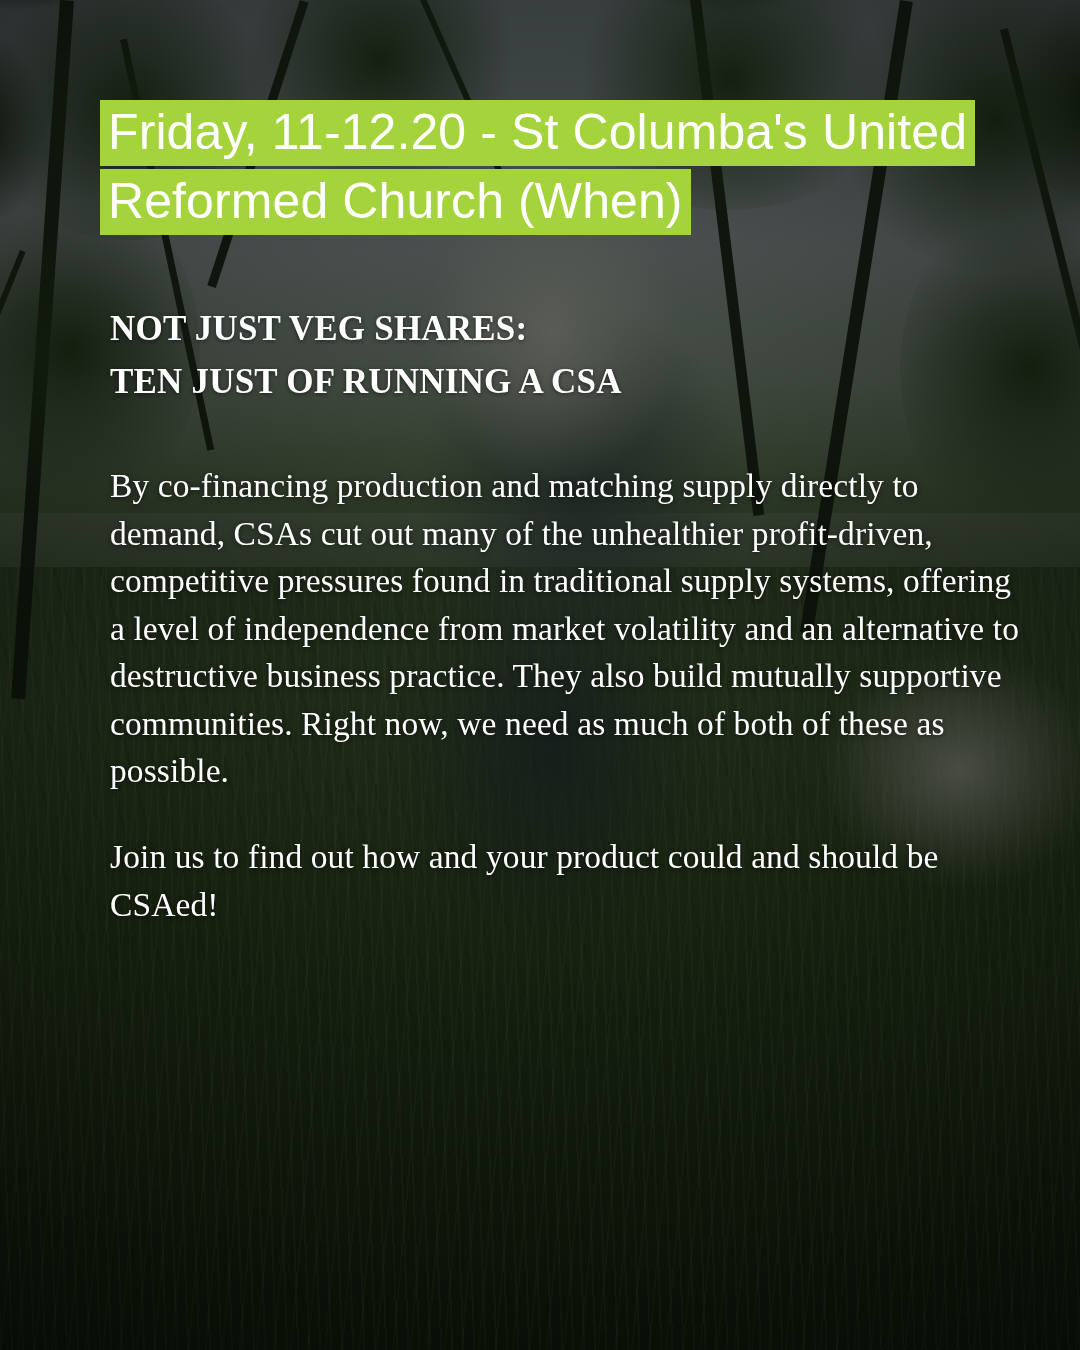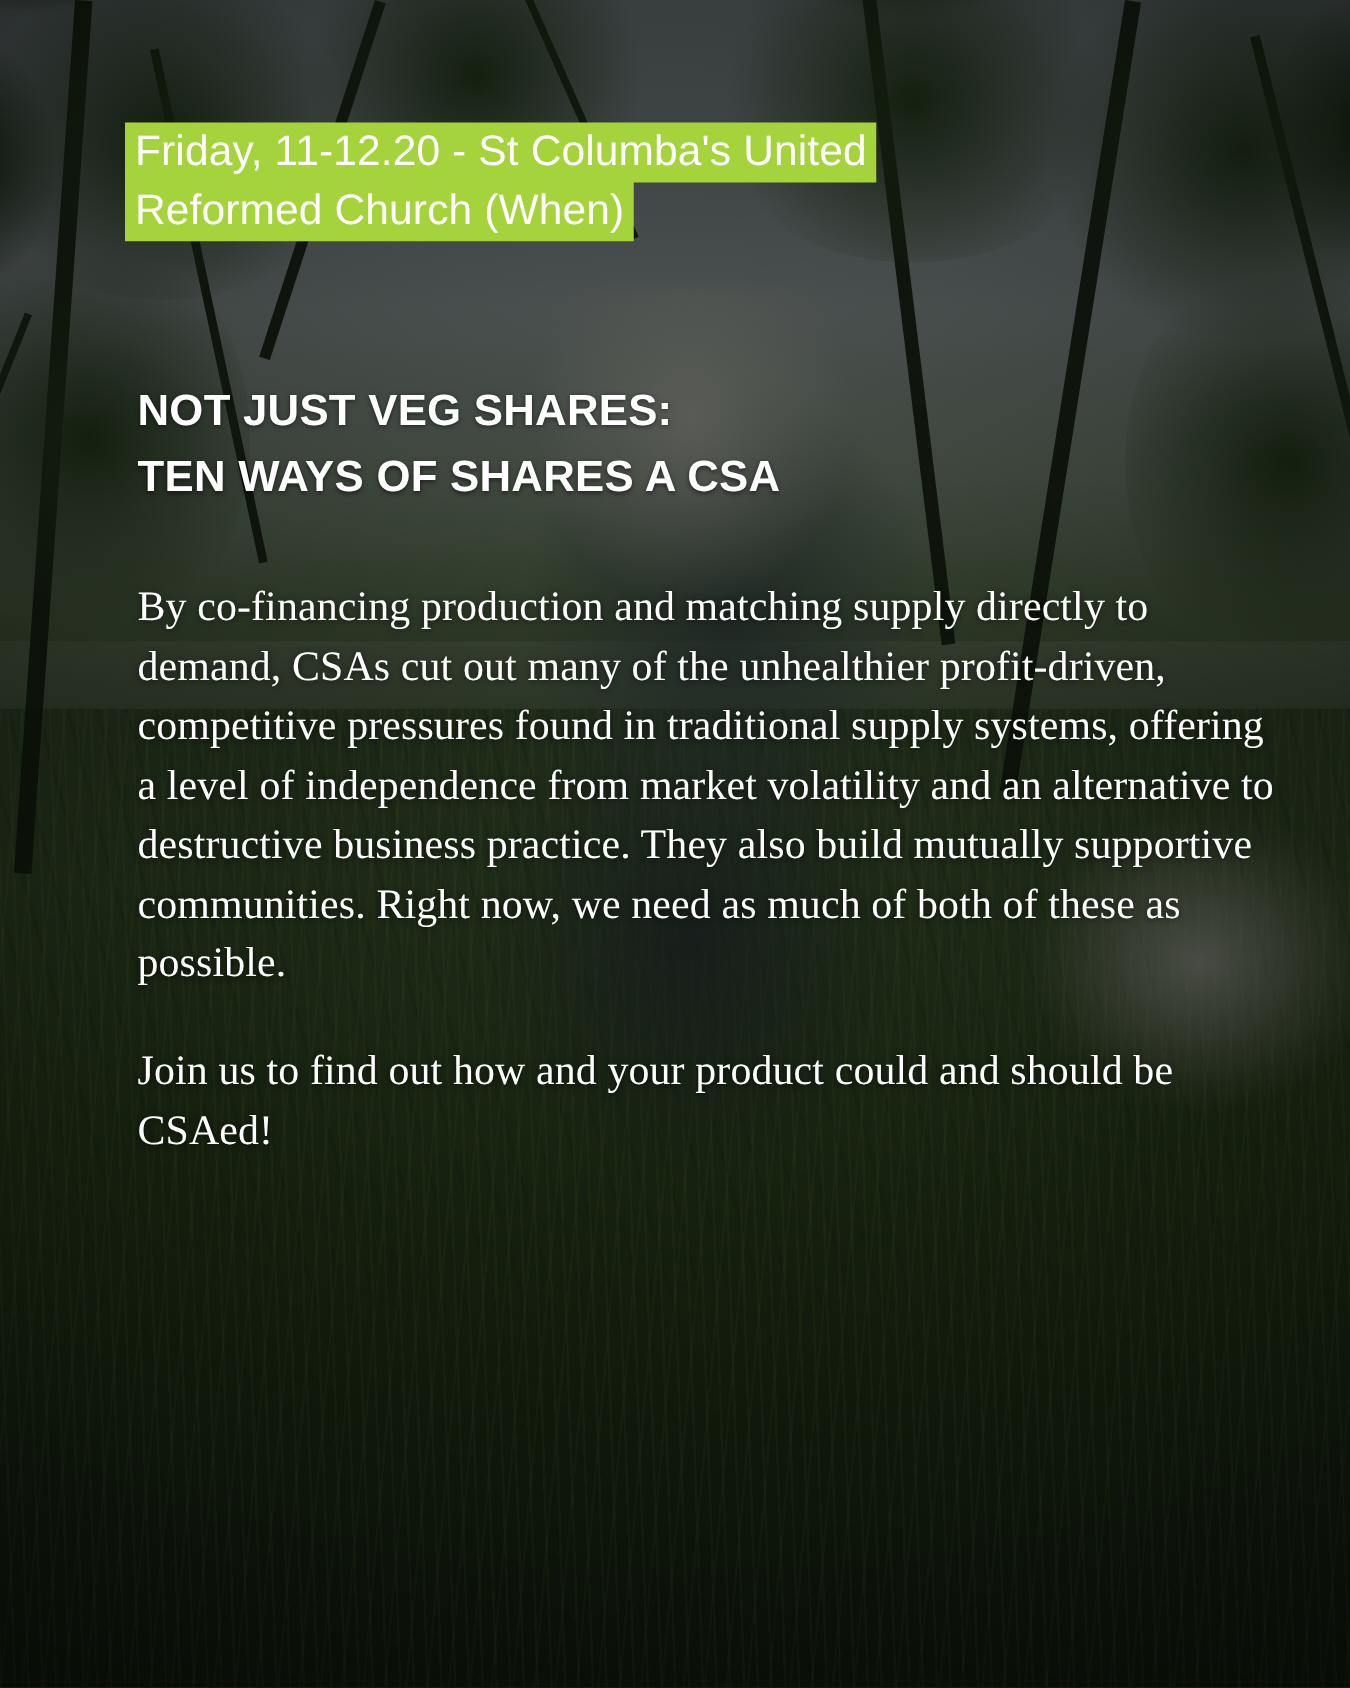--- a/index.html
+++ b/index.html
@@ -140,35 +140,35 @@
   .session-banner {
     position: absolute;
     left: 100px;
     top: 98px;
     width: 880px;
   }
   .session-banner .line {
     display: inline;
     background: #a4d33c;
     color: #ffffff;
-    font-size: 34px;
+    font-size: 50px;
     line-height: 1.38;
     font-weight: 400;
     letter-spacing: .1px;
     box-decoration-break: clone;
     -webkit-box-decoration-break: clone;
     padding: 4px 8px 6px 8px;
   }
   .headline {
     position: absolute;
     left: 110px;
     top: 302px;
     width: 860px;
     color: #ffffff;
-    font-family: Liberation Sans, sans-serif;
+    font-family: Liberation Serif, serif;
     font-weight: bold;
     font-size: 35px;
     line-height: 1.52;
     letter-spacing: .2px;
     text-shadow: 0 1px 4px rgba(0,0,0,.55);
   }
   .body-copy {
     position: absolute;
     left: 110px;
     top: 462px;
@@ -224,21 +224,21 @@
 
   <div class="content">
 
     <div class="session-banner">
       <span class="line">Friday, 11-12.20 - St Columba's United</span><br>
       <span class="line">Reformed Church (When)</span>
     </div>
 
     <div class="headline">
       <div>NOT JUST VEG SHARES:</div>
-      <div>TEN WAYS OF SHARES A CSA</div>
+      <div>TEN JUST OF RUNNING A CSA</div>
     </div>
 
     <div class="body-copy">
       <p>By co-financing production and matching supply directly to demand, CSAs cut out many of the unhealthier profit-driven, competitive pressures found in traditional supply systems, offering a level of independence from market volatility and an alternative to destructive business practice. They also build mutually supportive communities. Right now, we need as much of both of these as possible.</p>
       <p>Join us to find out how and your product could and should be CSAed!</p>
     </div>
 
   </div>
 </div>
 

